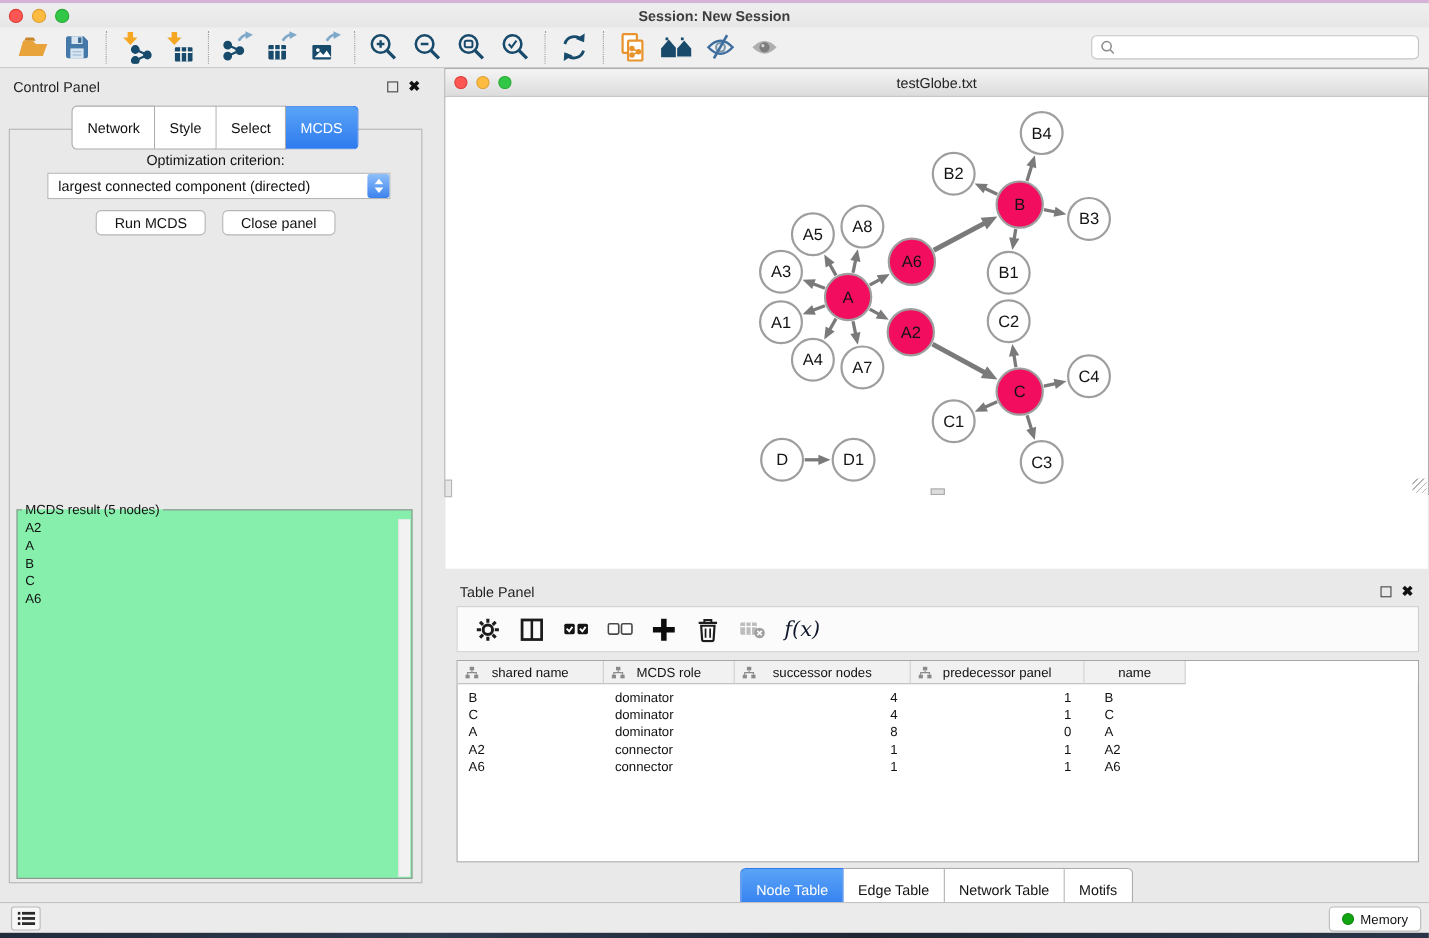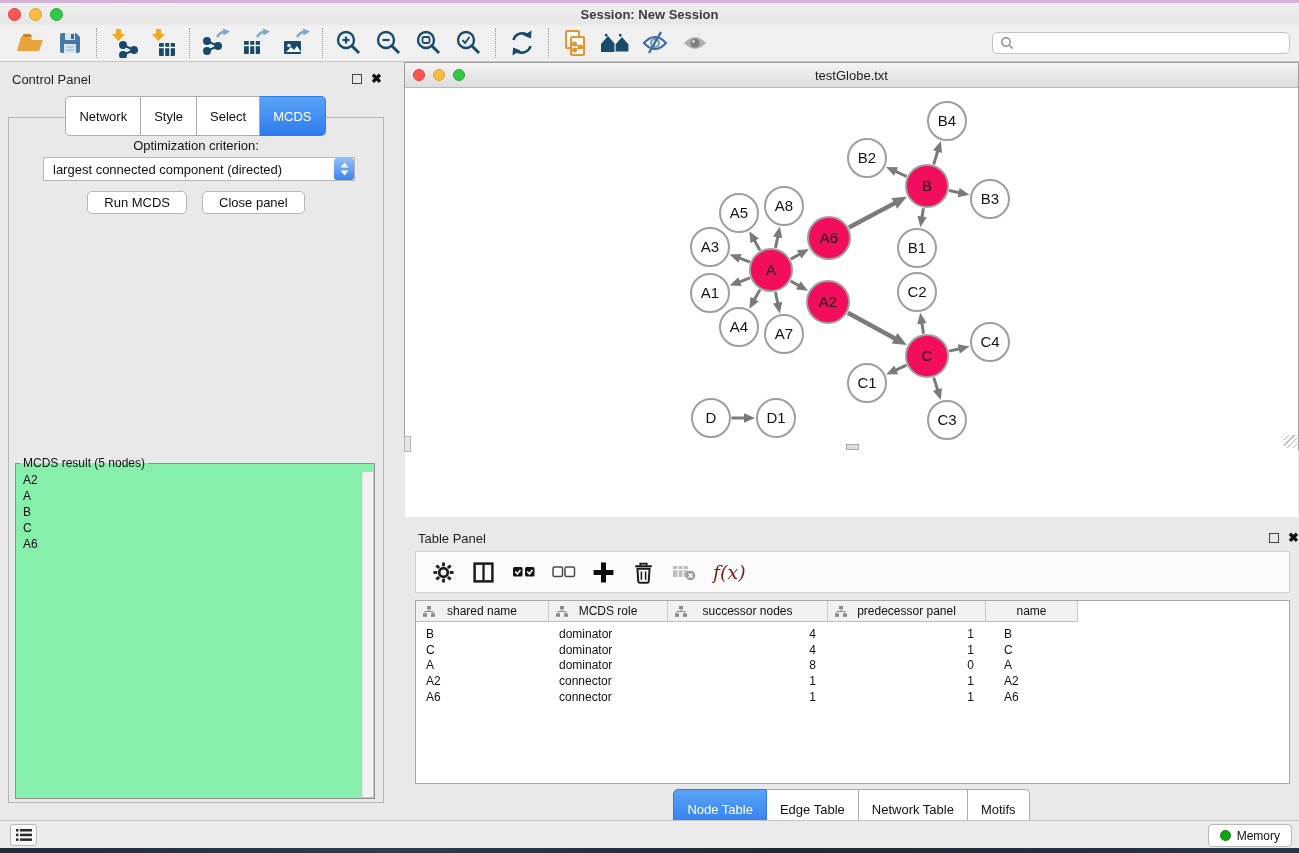--- a/index.html
+++ b/index.html
@@ -80,25 +80,25 @@
   .net-canvas { position:absolute; left:0; top:26px; width:893px; height:428px; background:#fff; }
   .grip { position:absolute; right:1px; bottom:1px; width:13px; height:13px; cursor:nwse-resize;
     background:repeating-linear-gradient(135deg, transparent 0 3px, #B5B5B5 3px 4px); }
   .edge-handle-left { position:absolute; left:-1px; top:373px; width:7px; height:16px;
     background:#E6E6E6; border:1px solid #B5B5B5; }
   .edge-handle-bottom { position:absolute; left:441px; bottom:-1px; width:13px; height:6px;
     background:#DDD; border:1px solid #AAA; }
 
   
   .table-panel { position:absolute; left:404px; top:524px; width:895px; height:296px; }
-  .tp-header { height:24px; padding:4px 0 0 14px; }
+  .tp-header { height:24px; padding:4px 14px 0 14px; }
   .tp-toolbar { position:absolute; left:11px; top:27px; width:875px; height:42px;
     background:#FBFBFB; border:1px solid #CFCFCF; display:flex; align-items:center; padding-left:15px; gap:15px; }
   .tp-ic { width:25px; height:25px; display:flex; align-items:center; justify-content:center; cursor:pointer; }
-  .fx { font-family:"DejaVu Serif", serif; font-style:italic; font-size:19px; color:#7f1d1d; margin-left:2px; }
+  .fx { font-family:"DejaVu Serif", serif; font-style:italic; font-size:19px; color:#0f172a; margin-left:2px; }
   .dtable { position:absolute; left:11px; top:76px; width:875px; height:184px;
     background:#fff; border:1px solid #A6A6A6; overflow:hidden; }
   .thead, .trow { display:grid; grid-template-columns:133px 119px 160px 158px 92px 1fr; }
   .thead { height:21px; }
   .th { position:relative; background:#F1F1F1; border-right:1px solid #C9C9C9; border-bottom:1px solid #BDBDBD;
     display:flex; align-items:center; justify-content:center; font-size:12px; color:#111; cursor:pointer; }
   .th svg { position:absolute; left:7px; }
   .th.filler { background:#fff; border:none; cursor:default; }
   .tbody { padding-top:4px; }
   .trow { height:15.7px; align-items:center; font-size:12px; color:#111; cursor:pointer; }

